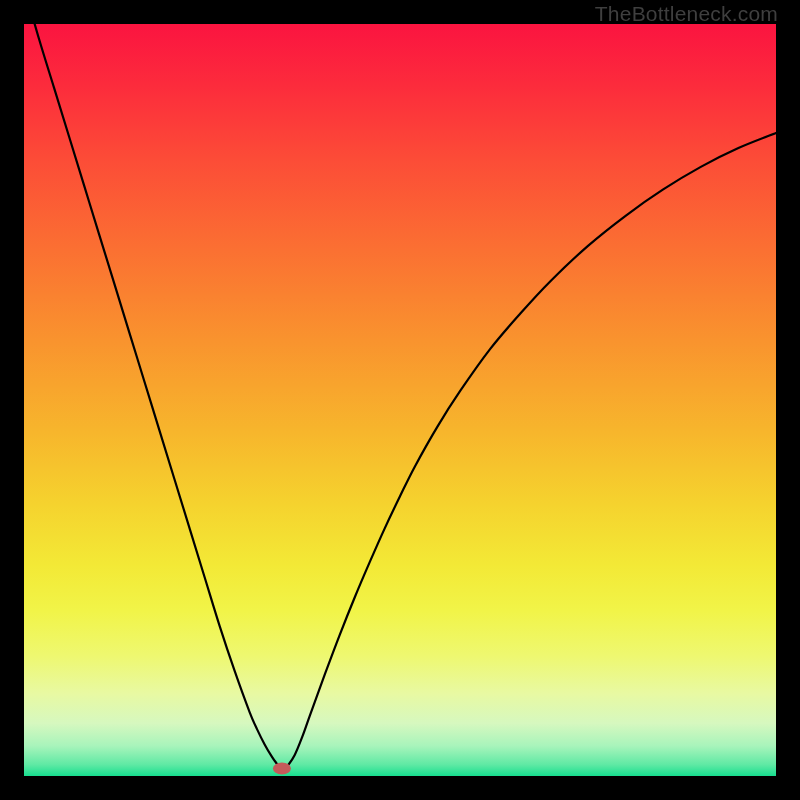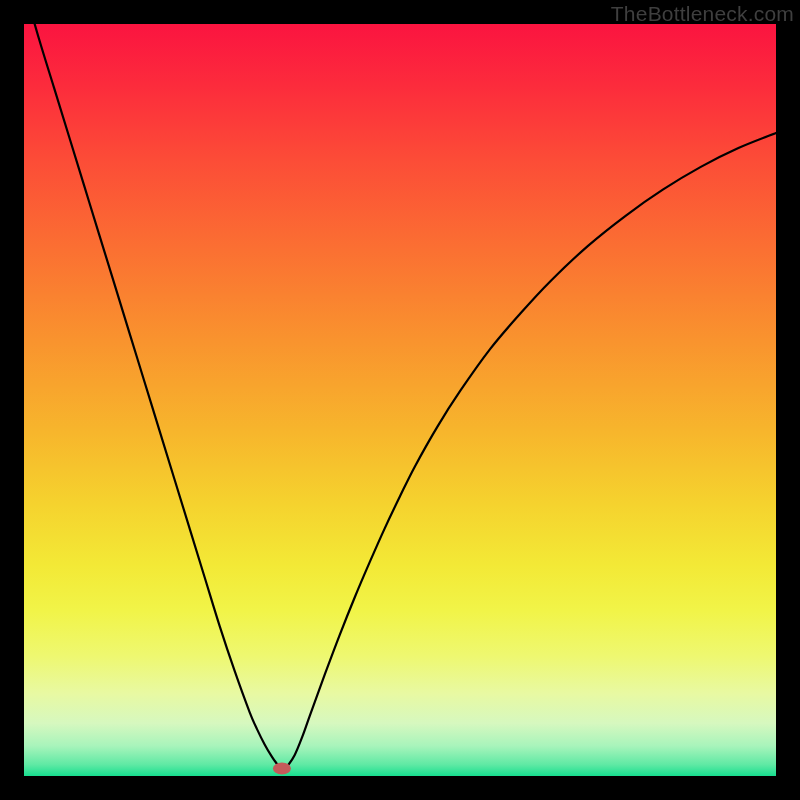--- a/index.html
+++ b/index.html
@@ -13,21 +13,21 @@
   }
   .frame {
     position: relative;
     width: 800px;
     height: 800px;
     background: #000;
   }
   .watermark {
     position: absolute;
     top: 2px;
-    right: 6px;
+    right: 22px;
     color: #3f3f3f;
     font-size: 21px;
     font-weight: 500;
     letter-spacing: 0.2px;
     z-index: 20;
   }
   .plot-wrapper {
     position: absolute;
     left: 24px;
     top: 24px;

